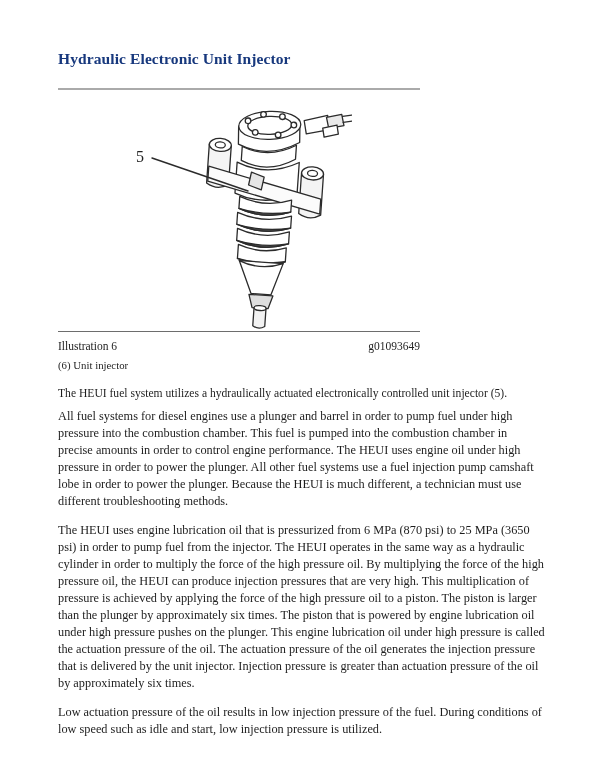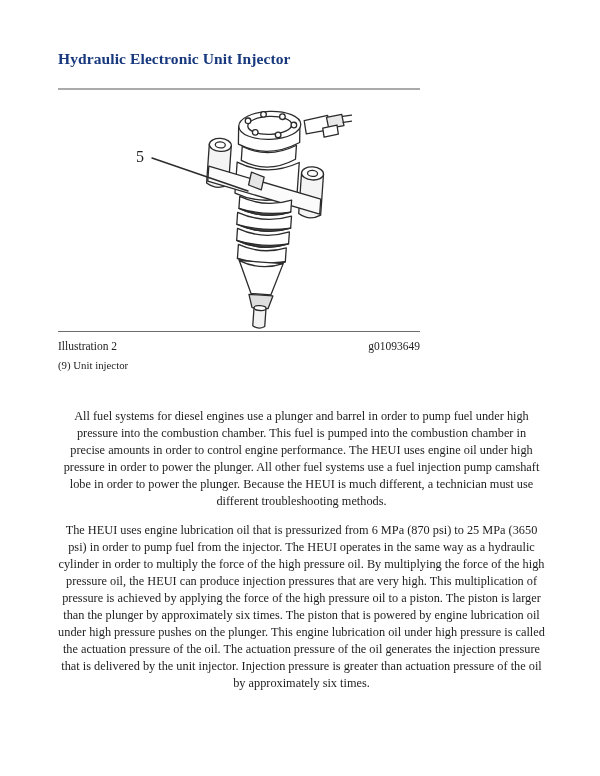--- a/index.html
+++ b/index.html
@@ -4,21 +4,20 @@
 <style>
   html, body { margin: 0; padding: 0; background: #ffffff; }
   #page {
     position: relative;
     width: 600px;
     height: 776px;
     background: #ffffff;
     overflow: hidden;
     font-family: "Liberation Serif", "DejaVu Serif", serif;
     color: #1d1d1d;
-    text-align: center;
   }
   .doc-title {
     position: absolute;
     left: 58px; top: 50px;
     font-size: 15.5px;
     font-weight: bold;
     letter-spacing: 0.1px;
   }
   .rule-title {
     position: absolute;
@@ -148,26 +147,28 @@
       </g>
 
       <line x1="40" y1="60" x2="136" y2="93" stroke-width="1.4"></line>
     </g>
     <text class="callout" x="24" y="64">5</text>
   </svg>
 
   <div class="rule-figure"></div>
 
   <div class="caption-row">
-    <span>Illustration 2</span>
+    <span>Illustration 6</span>
     <span>g01093649</span>
   </div>
 
-  <div class="subcaption">(9) Unit injector</div>
+  <div class="subcaption">(6) Unit injector</div>
 
+  <div class="intro-line">The HEUI fuel system utilizes a hydraulically actuated electronically controlled unit injector (5).</div>
 
 
   <div class="body-text">
     <p>All fuel systems for diesel engines use a plunger and barrel in order to pump fuel under high pressure into the combustion chamber. This fuel is pumped into the combustion chamber in precise amounts in order to control engine performance. The HEUI uses engine oil under high pressure in order to power the plunger. All other fuel systems use a fuel injection pump camshaft lobe in order to power the plunger. Because the HEUI is much different, a technician must use different troubleshooting methods.</p>
     <p>The HEUI uses engine lubrication oil that is pressurized from 6 MPa (870 psi) to 25 MPa (3650 psi) in order to pump fuel from the injector. The HEUI operates in the same way as a hydraulic cylinder in order to multiply the force of the high pressure oil. By multiplying the force of the high pressure oil, the HEUI can produce injection pressures that are very high. This multiplication of pressure is achieved by applying the force of the high pressure oil to a piston. The piston is larger than the plunger by approximately six times. The piston that is powered by engine lubrication oil under high pressure pushes on the plunger. This engine lubrication oil under high pressure is called the actuation pressure of the oil. The actuation pressure of the oil generates the injection pressure that is delivered by the unit injector. Injection pressure is greater than actuation pressure of the oil by approximately six times.</p>
+    <p>Low actuation pressure of the oil results in low injection pressure of the fuel. During conditions of low speed such as idle and start, low injection pressure is utilized.</p>
   </div>
 
 </div>
 
 </body></html>

